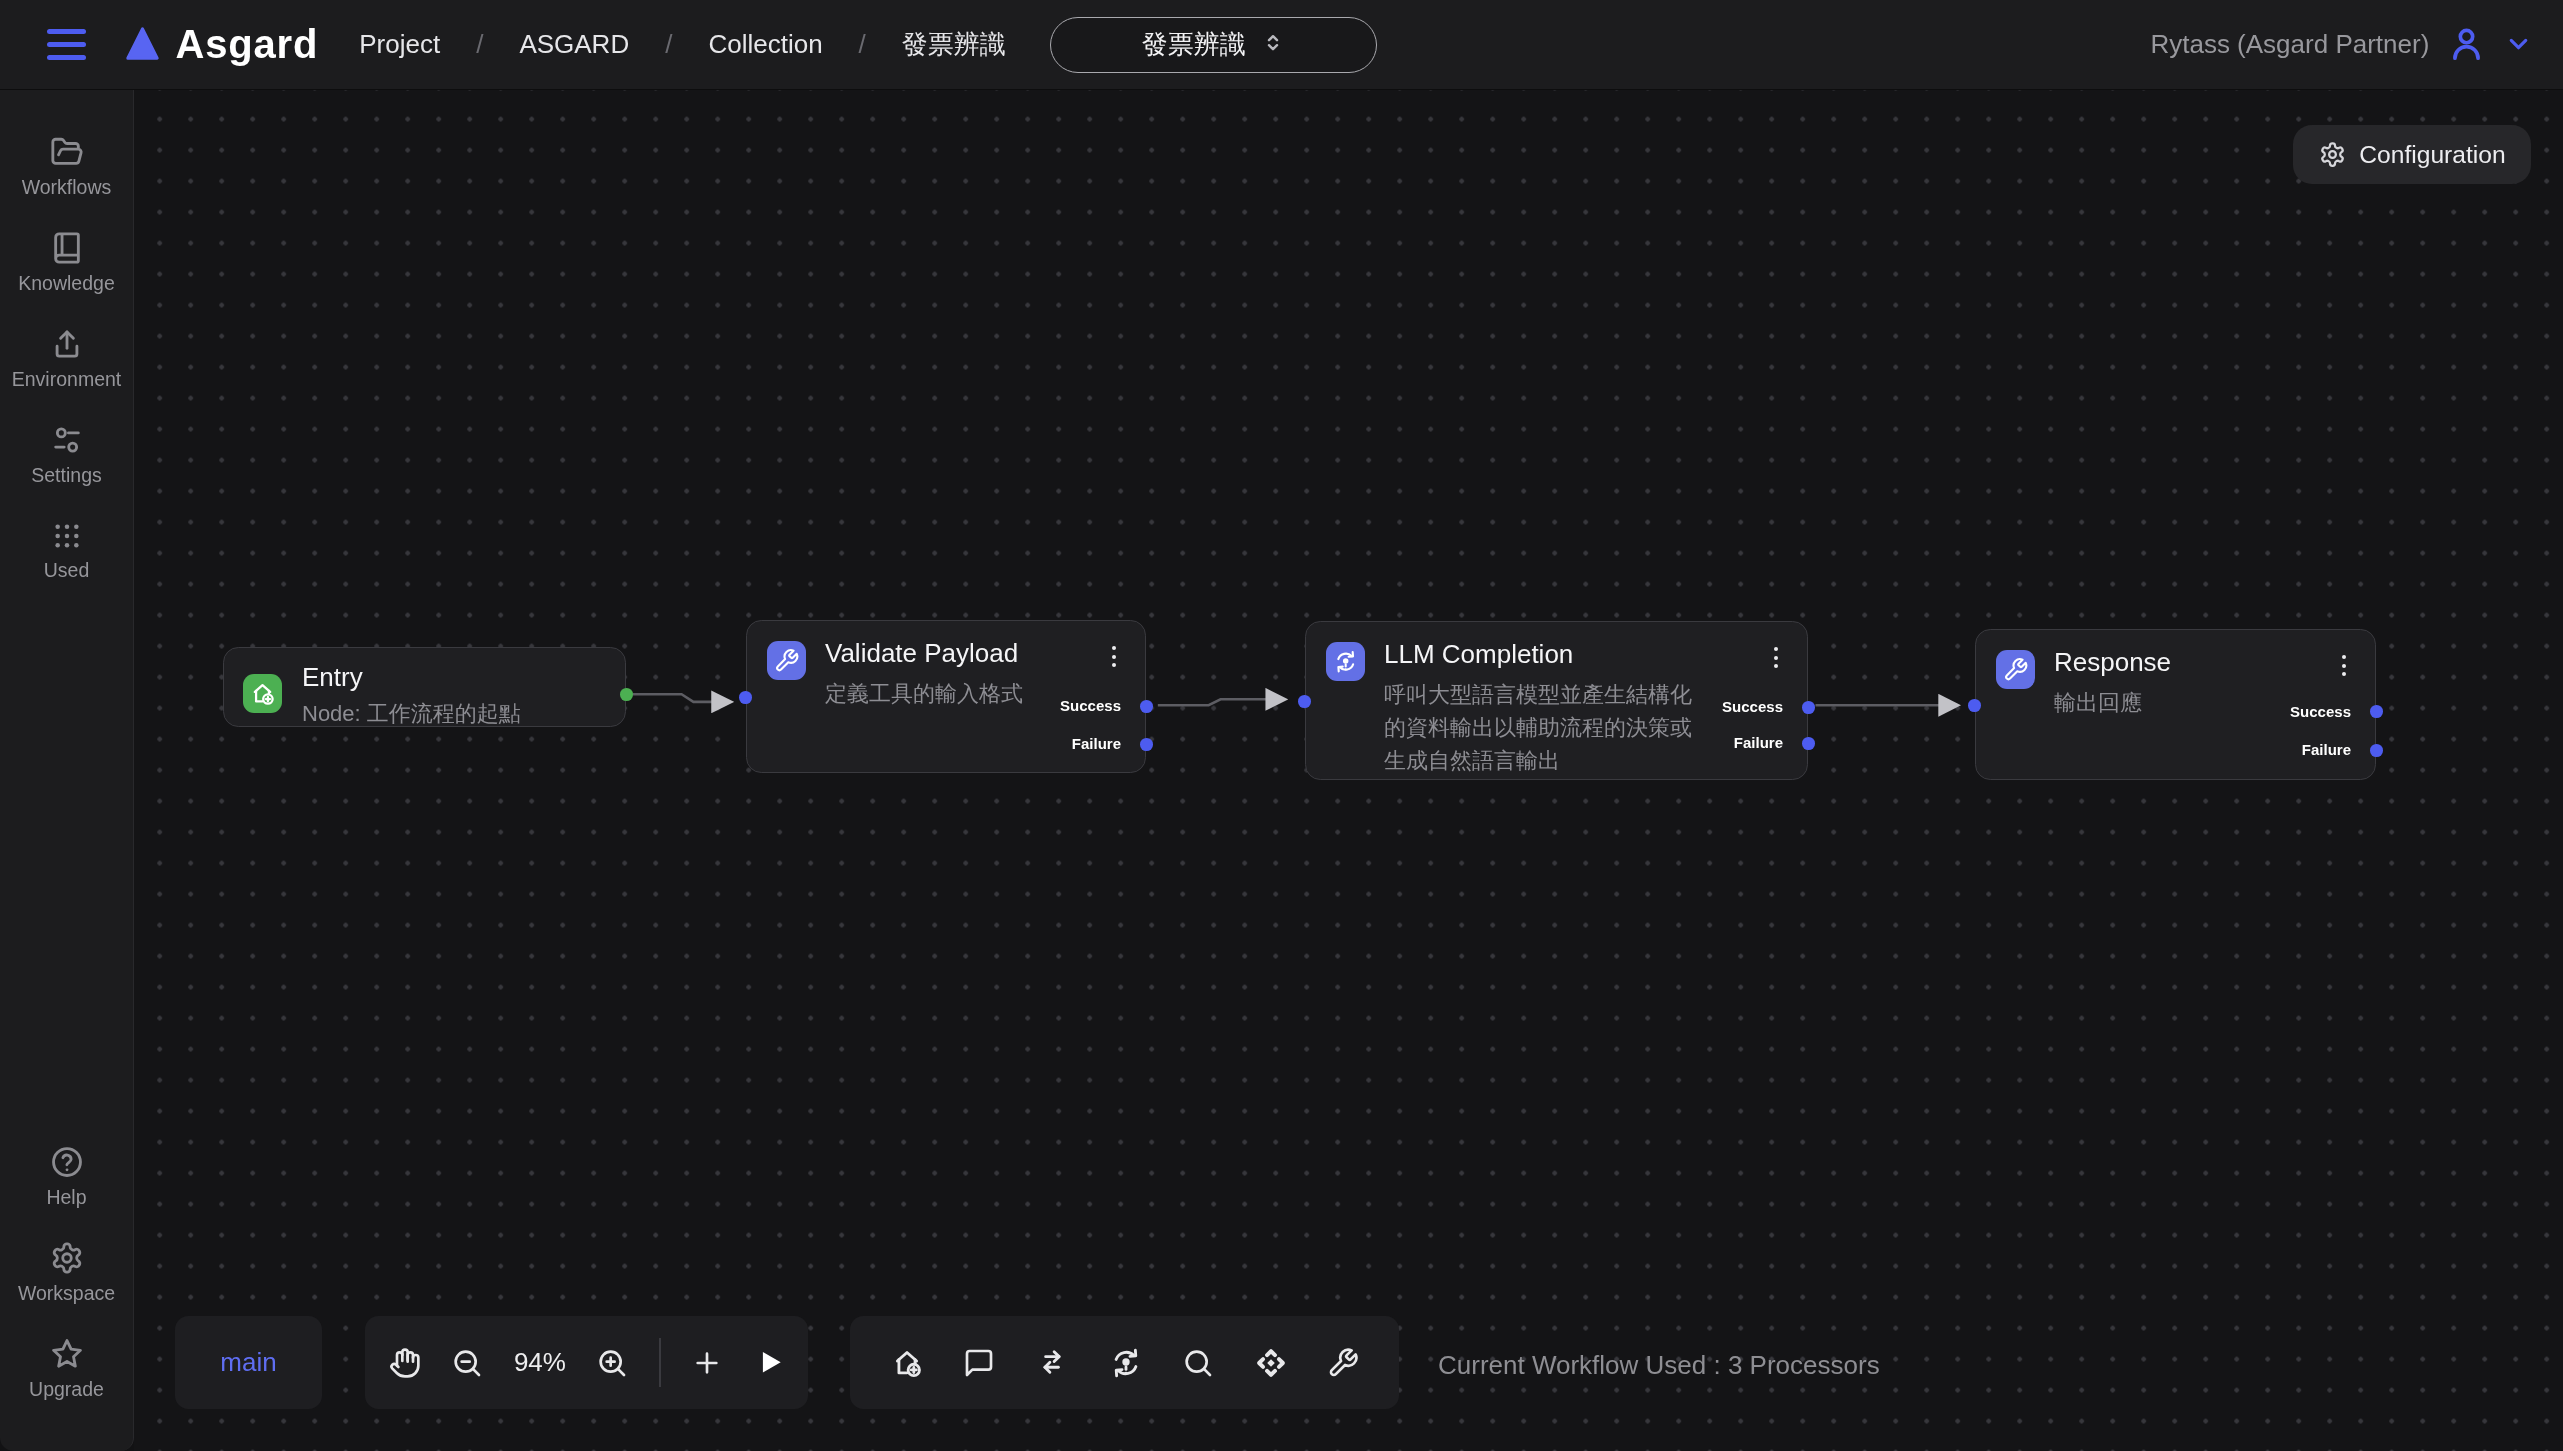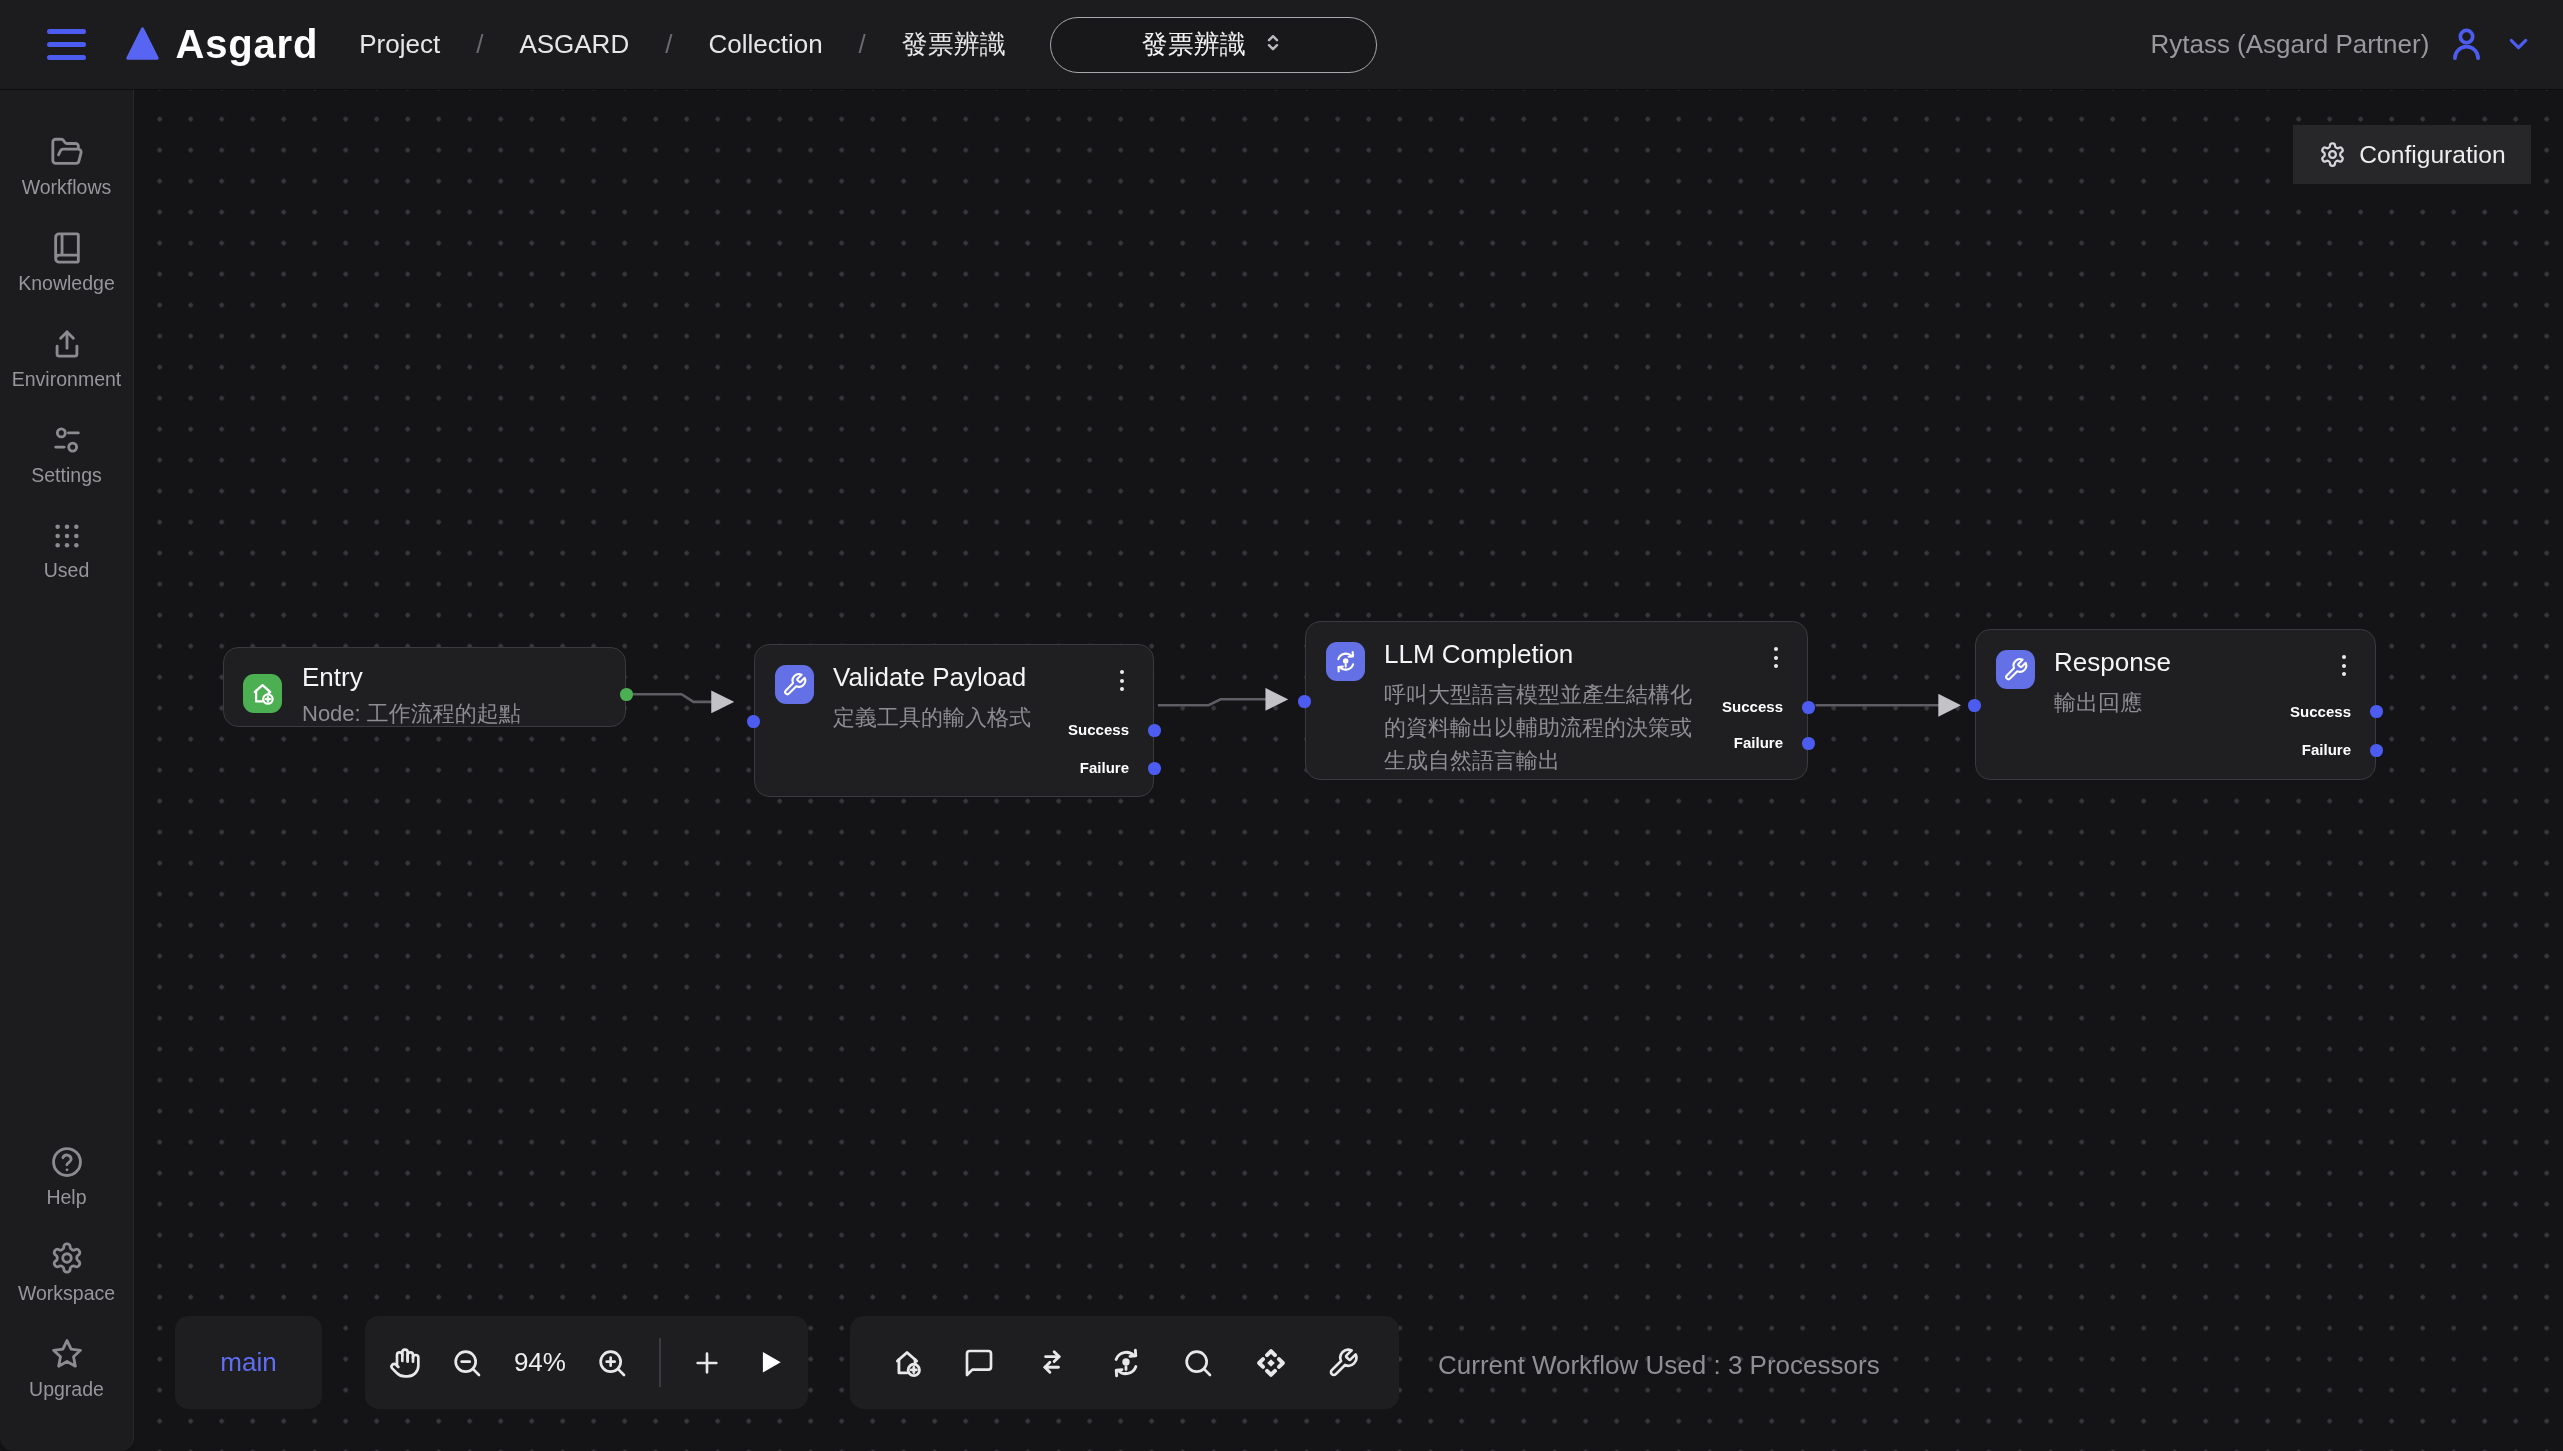--- a/index.html
+++ b/index.html
@@ -32,21 +32,21 @@
   .side-item .lbl { color:#96969b; font-size:19.5px; }
   .side-spacer { flex:1; }
   .sicon { stroke:#8b8b90; fill:none; stroke-width:2; stroke-linecap:round; stroke-linejoin:round; }
 
   
   .canvas { position:relative; flex:1; background-color:#141416;
     background-image:radial-gradient(circle, #37373c 2px, transparent 2.5px);
     background-size:31px 31px; background-position:10.2px 13.6px; overflow:hidden; }
 
   .config-btn { position:absolute; top:35px; right:32px; height:59px; padding:0 25.4px;
-    background:#27272a; border-radius:0; display:flex; align-items:center; gap:13.6px; cursor:pointer; }
+    background:#27272a; border-radius:19px; display:flex; align-items:center; gap:13.6px; cursor:pointer; }
   .config-btn .lbl { color:#ededf0; font-size:24.6px; }
 
   .edges { position:absolute; inset:0; }
 
   
   .node { position:absolute; background:#1f1f22; border:1.7px solid #3a3a3f; border-radius:15.3px; cursor:pointer; }
   .tile { position:absolute; left:20.3px; top:20.3px; width:39px; height:39px; border-radius:11px;
     display:flex; align-items:center; justify-content:center; }
   .tile svg { stroke:#ffffff; fill:none; stroke-width:2; stroke-linecap:round; stroke-linejoin:round; }
   .n-title { position:absolute; left:78px; top:17px; color:#f5f5f7; font-size:26px; white-space:nowrap; }
@@ -227,21 +227,21 @@
               <path d="M17.7 9.7v2.6"></path>
             <circle cx="16.8" cy="16.9" r="4.2" fill="#4cb052" stroke="#fff" stroke-width="2"></circle>
             <path d="M16.8 15v3.8M14.9 16.9h3.8"></path>
           </svg>
         </div>
         <div class="n-title" style="top:13.6px;">Entry</div>
         <div class="n-sub" style="top:49px;">Node: 工作流程的起點</div>
         <div class="port green" style="right:-7.6px; top:40px;"></div>
       </div>
 
-      <div class="node" style="left:612px; top:554px; width:400px; height:153px;margin-left:8px;">
+      <div class="node" style="left:612px; top:530px; width:400px; height:153px;">
         <div class="tile" style="background:#6370e6;">
           <svg width="25.4" height="25.4" viewBox="0 0 24 24">
               <path d="M14.7 6.3a1 1 0 0 0 0 1.4l1.6 1.6a1 1 0 0 0 1.4 0l3.77-3.77a6 6 0 0 1-7.94 7.94l-6.91 6.91a2.12 2.12 0 0 1-3-3l6.91-6.91a6 6 0 0 1 7.94-7.94l-3.76 3.76z"></path>
             </svg>
         </div>
         <div class="n-title">Validate Payload</div>
         <div class="kebab">
             <i></i>
             <i></i>
             <i></i>

